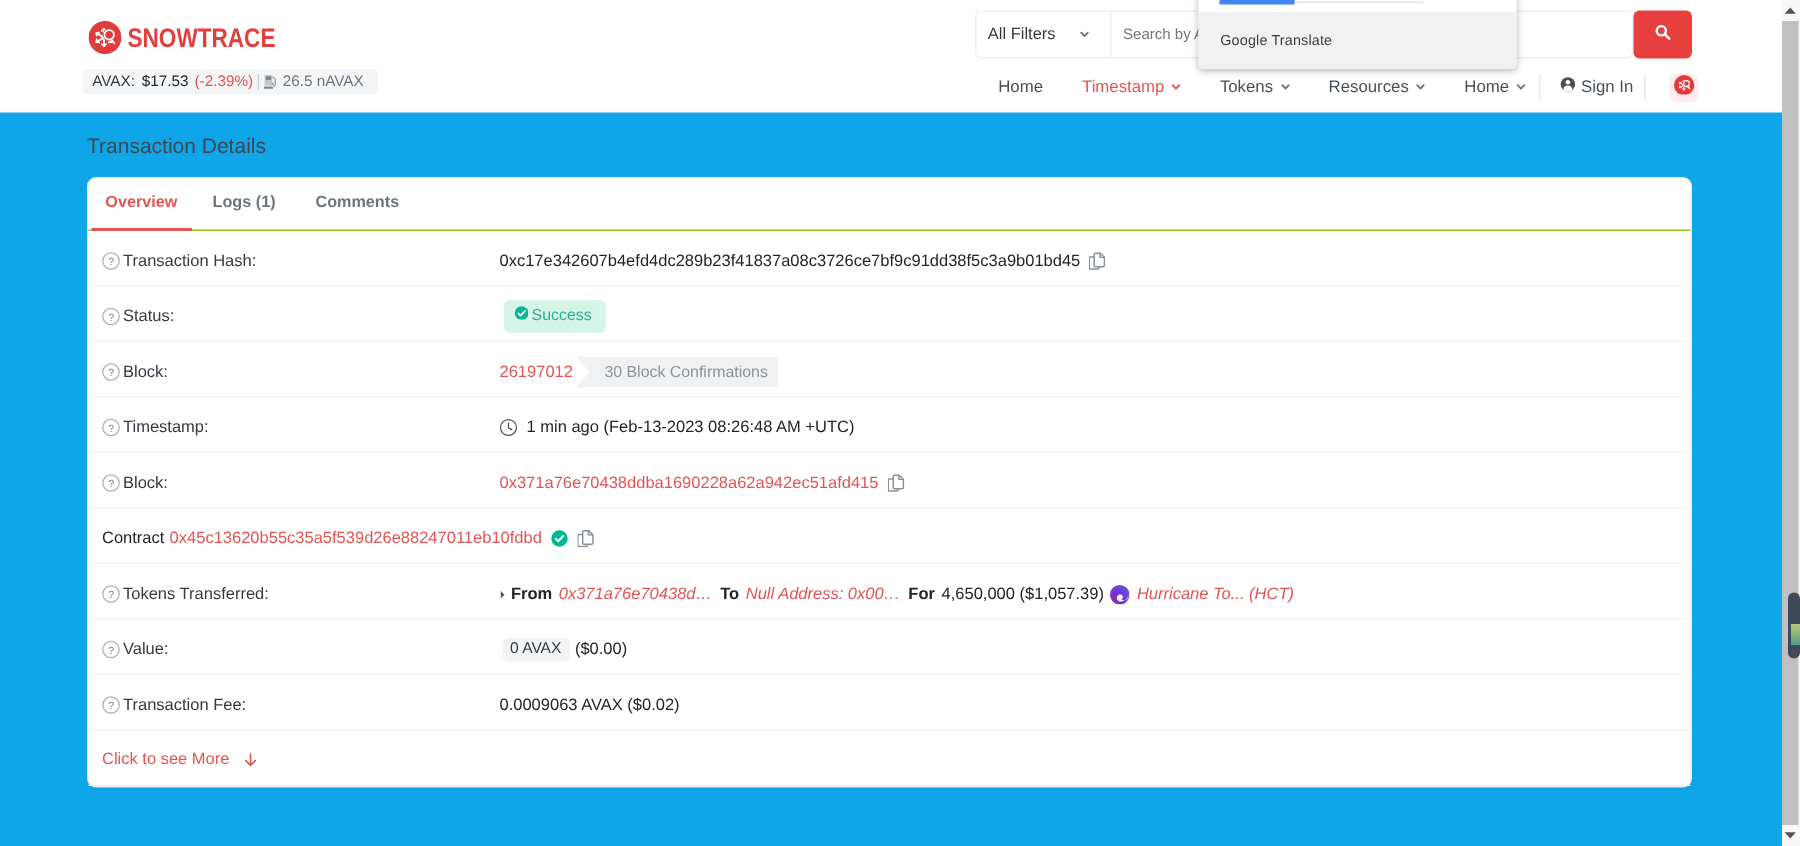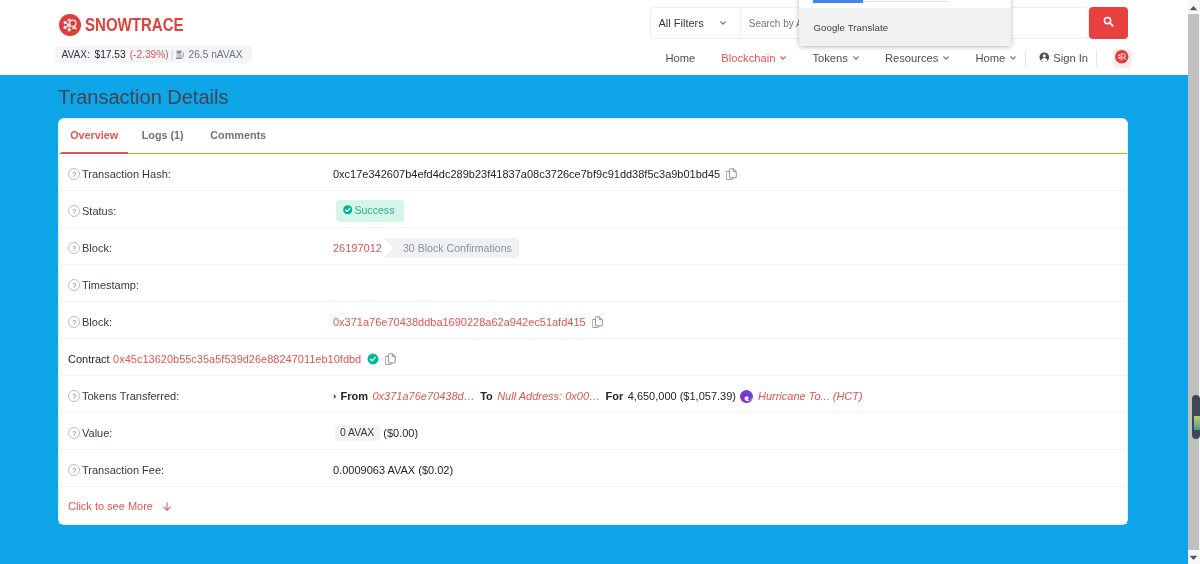--- a/index.html
+++ b/index.html
@@ -44,21 +44,21 @@
   
   .nav { position:absolute; left:652.5px; top:45px; height:26px; display:flex; align-items:center; font-size:11.2px; }
   .nav-item { display:flex; align-items:center; gap:5px; color:#495057; padding:0 13px; white-space:nowrap; cursor:pointer; }
   .nav-item.active { color:#e15554; }
   .nav-sep { width:1px; height:17px; background:#e4e7ea; margin:0 0 0 -4.5px; }
   .signin { display:flex; align-items:center; gap:4px; color:#495057; padding:0 12px 0 13px; cursor:pointer; white-space:nowrap; }
   .lang-btn { width:19px; height:19px; border-radius:4px; background:#fdeced; display:flex; align-items:center;
               justify-content:center; margin-left:16px; cursor:pointer; }
 
   
-  .page-title { position:absolute; left:58px; top:87px; font-size:20px; color:#41474d; font-weight:400; line-height:20px; }
+  .page-title { position:absolute; left:58px; top:87px; font-size:14px; color:#41474d; font-weight:400; line-height:20px; }
 
   .card { position:absolute; left:58px; top:118px; width:1070px; background:#fff;
           border:1px solid #eceef0; border-radius:6px; box-shadow:0 1px 2px rgba(0,0,0,.025); }
 
   .tabs { display:flex; align-items:flex-end; height:35px; padding:0 2px; border-bottom:1px solid #84cc16; }
   .tab { font-size:10.8px; font-weight:700; color:#6c757d; padding:0 13.3px 12px; display:flex; align-items:center;
          position:relative; cursor:pointer; white-space:nowrap; }
   .tab:first-child { padding:0 10.2px 12px 9.2px; }
   .tab.active { color:#e15554; }
   .tab.active:after { content:''; position:absolute; left:0; right:0; bottom:-1px; height:2px; background:#e15554; }
@@ -172,21 +172,21 @@
           <path d="M9.9 9.9L13.6 13.6" stroke="#fff" stroke-width="2.4" stroke-linecap="round"></path>
         </svg>
       </span>
     </button>
 
     <div class="nav">
       <div class="nav-item">
         <span>Home</span>
       </div>
       <div class="nav-item active">
-        <span>Blockchain</span>
+        <span>Timestamp</span>
         <span class="chev">
           <svg viewBox="0 0 8 5.4" width="6" height="4" xmlns="http://www.w3.org/2000/svg">
                 <path d="M1.1 1.1L4 4.2 6.9 1.1" fill="none" stroke="#e15554" stroke-width="1.7" stroke-linecap="round" stroke-linejoin="round"></path>
               </svg>
         </span>
       </div>
       <div class="nav-item">
         <span>Tokens</span>
         <span class="chev">
           <svg viewBox="0 0 8 5.4" width="6" height="4" xmlns="http://www.w3.org/2000/svg">
@@ -336,20 +336,29 @@
     <div class="row">
       <div class="lab">
         <span class="qicon">
           <svg viewBox="0 0 16 16" width="12" height="12" xmlns="http://www.w3.org/2000/svg">
             <circle cx="8" cy="8" r="7.3" fill="none" stroke="#a9b0b8" stroke-width="1.1"></circle>
             <text x="8.1" y="11.6" font-family="Liberation Sans, sans-serif" font-size="9.3" fill="#6f7680" text-anchor="middle">?</text>
           </svg>
         </span>
         <span>Timestamp:</span>
       </div>
+      <div class="val">
+        <span class="clock" style="margin-right:6px;display:inline-flex;">
+          <svg viewBox="0 0 16 16" width="12" height="12" xmlns="http://www.w3.org/2000/svg">
+            <circle cx="8" cy="8" r="7.1" fill="none" stroke="#495057" stroke-width="1.1"></circle>
+            <path d="M8 4.1V8.3l2.8 1.6" fill="none" stroke="#495057" stroke-width="1.1" stroke-linecap="round"></path>
+          </svg>
+        </span>
+        <span>1 min ago (Feb-13-2023 08:26:48 AM +UTC)</span>
+      </div>
     </div>
 
     <div class="row">
       <div class="lab">
         <span class="qicon">
           <svg viewBox="0 0 16 16" width="12" height="12" xmlns="http://www.w3.org/2000/svg">
             <circle cx="8" cy="8" r="7.3" fill="none" stroke="#a9b0b8" stroke-width="1.1"></circle>
             <text x="8.1" y="11.6" font-family="Liberation Sans, sans-serif" font-size="9.3" fill="#6f7680" text-anchor="middle">?</text>
           </svg>
         </span>

